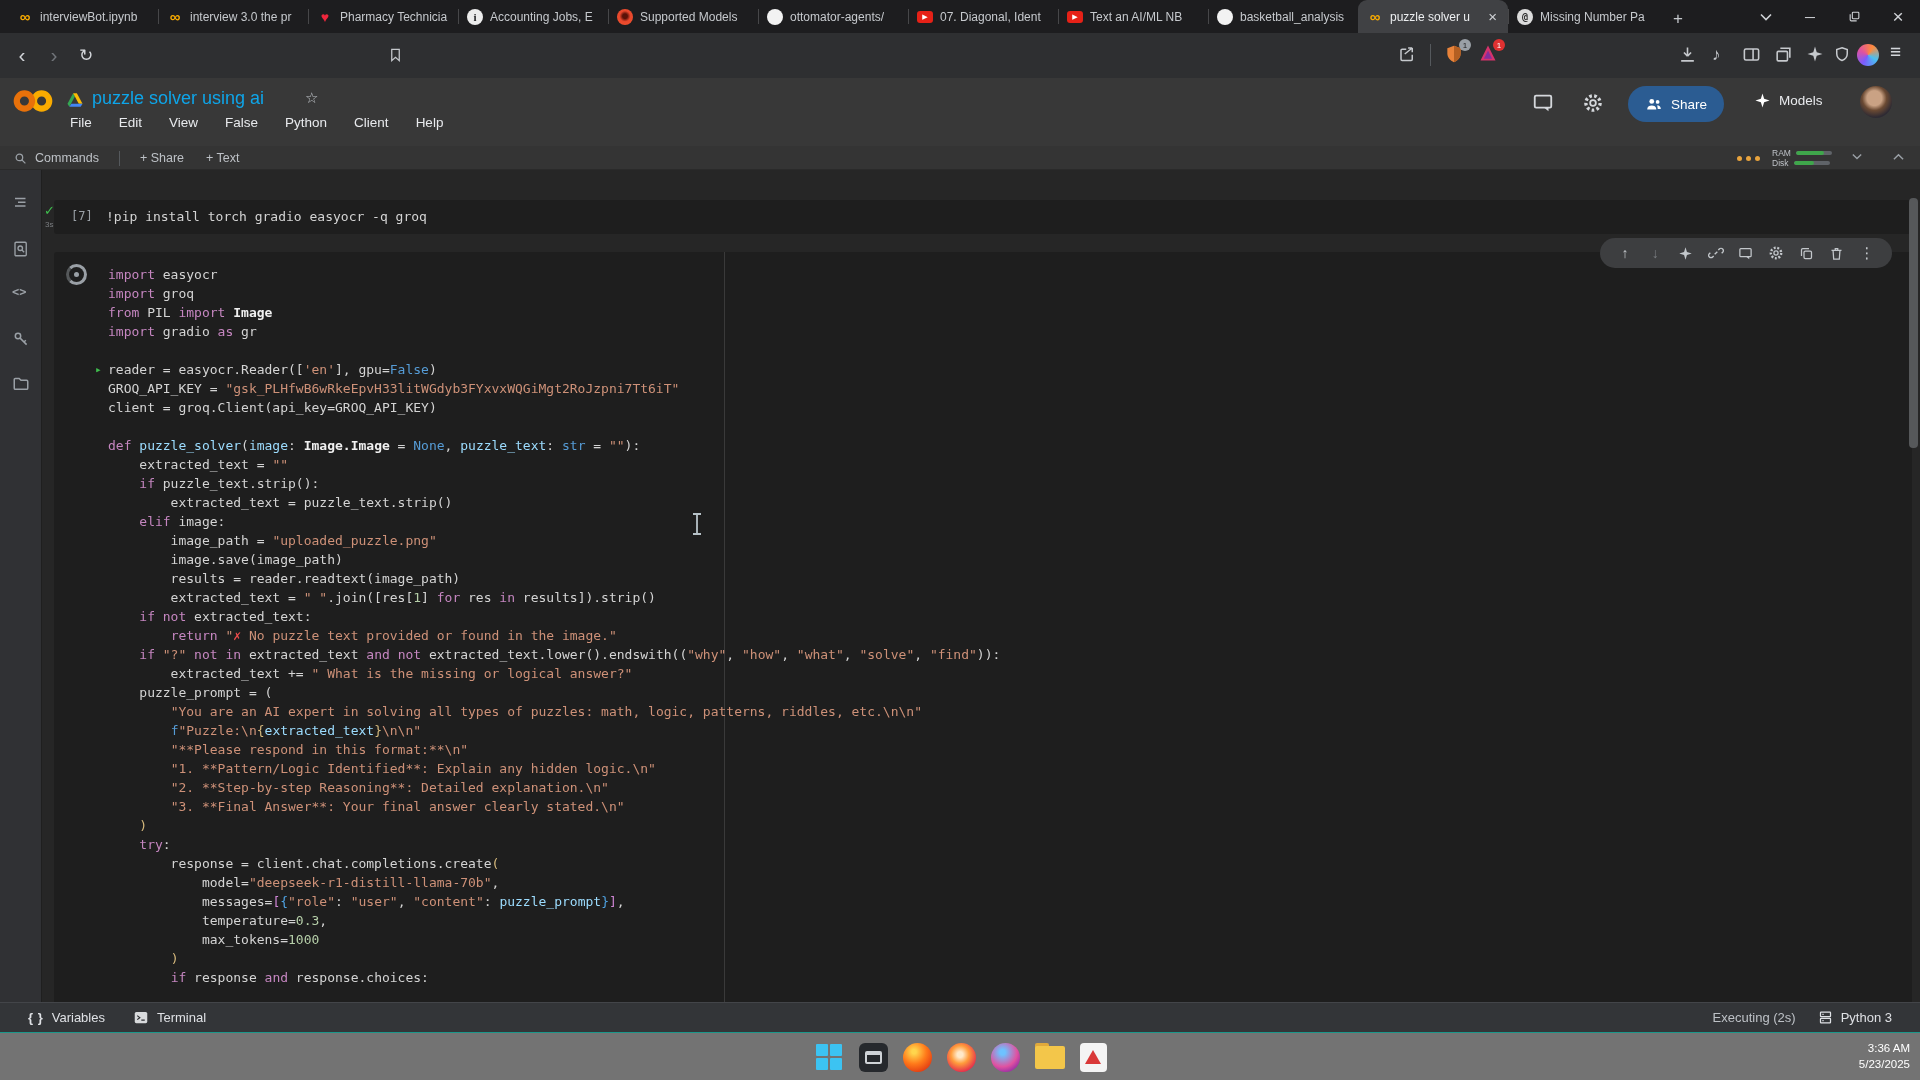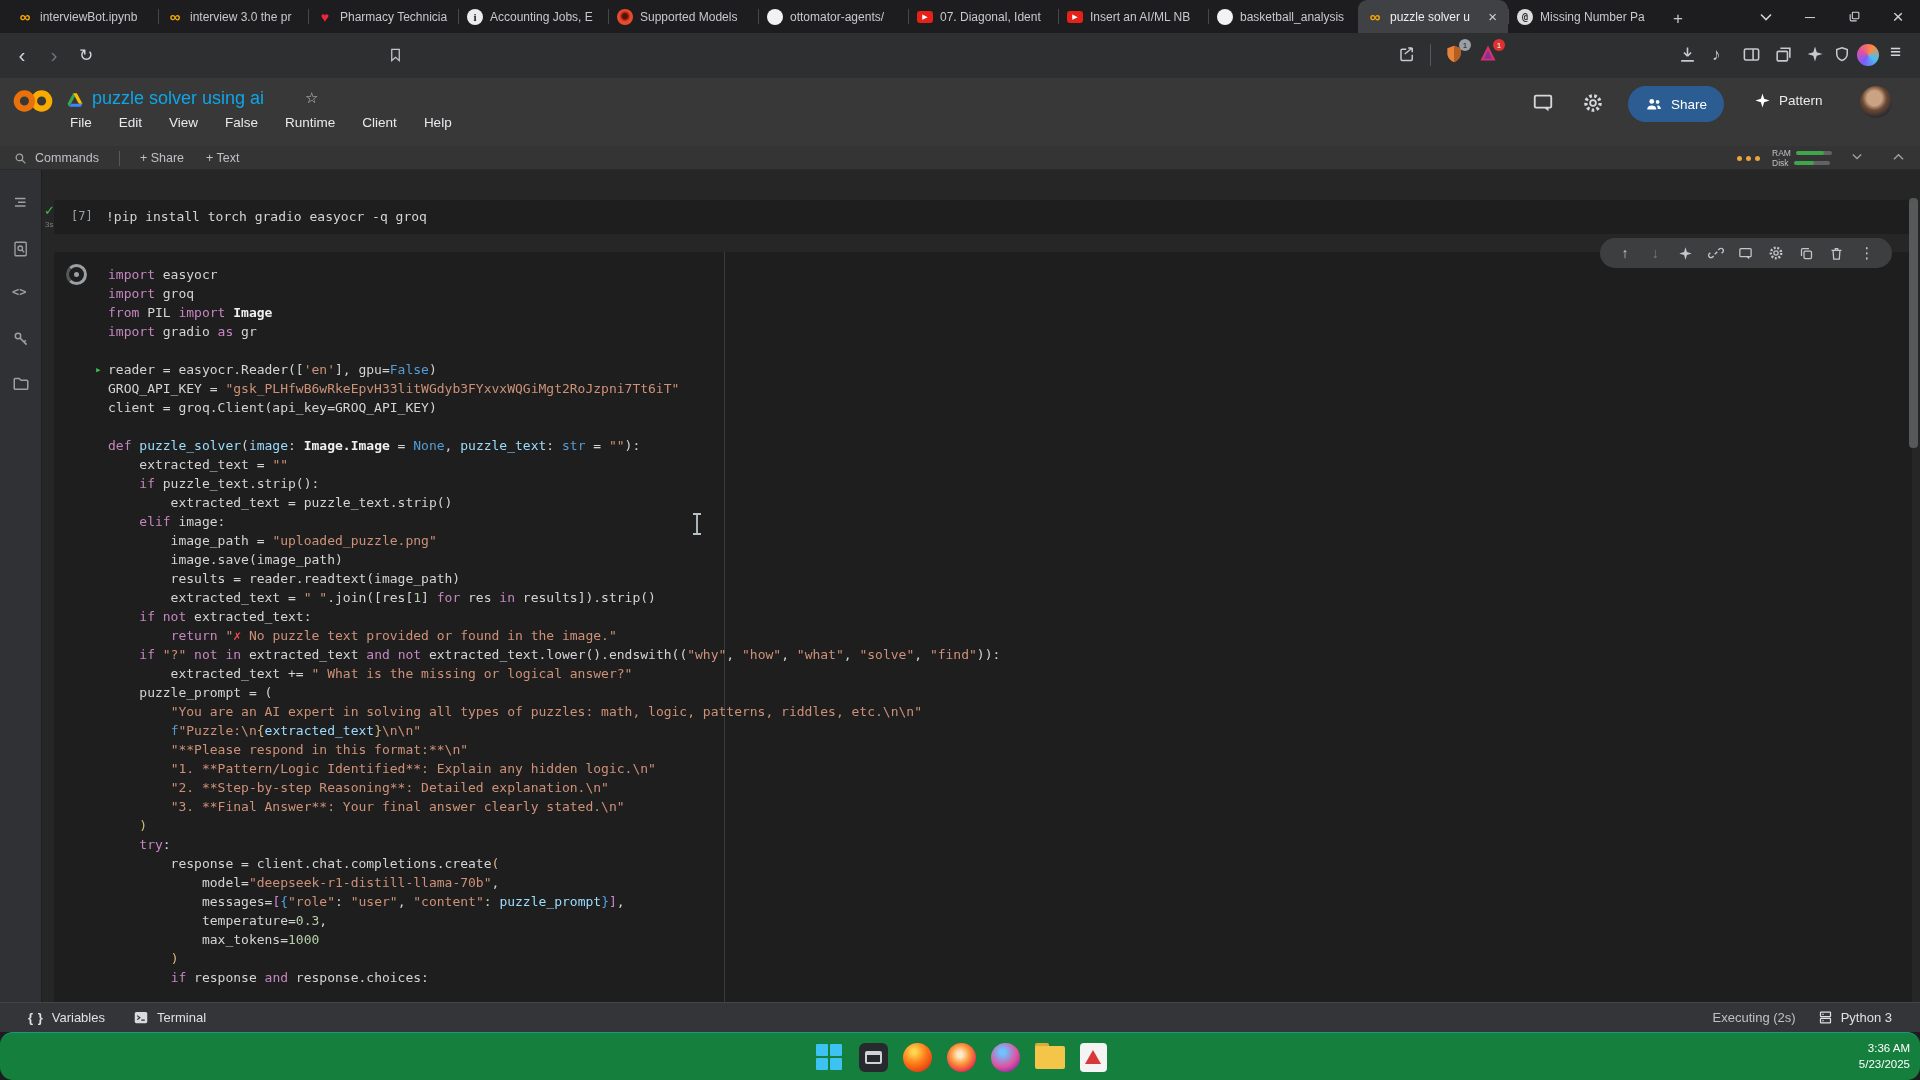--- a/index.html
+++ b/index.html
@@ -114,21 +114,21 @@
   
   #cfooter{position:absolute;left:0;top:1002px;width:1920px;height:30px;background:#333538;border-top:1px solid #434549;
     display:flex;align-items:center;color:#dfe1e5;font-size:13px;}
   .fitem{display:flex;align-items:center;gap:8px;margin-left:28px;}
   #braces{color:#dfe1e5;font-weight:bold;font-size:13px;letter-spacing:1px;}
   #fright{position:absolute;right:28px;display:flex;align-items:center;gap:22px;}
   #executing{color:#bdc1c6;}
   #kernel{display:flex;align-items:center;gap:8px;justify-content:space-between;}
 
   
-  #taskbar{position:absolute;left:0;top:1032px;width:1920px;height:48px;background:#15803d;border-top:1px solid #1b978a;border-radius:13px;}
+  #taskbar{position:absolute;left:0;top:1032px;width:1920px;height:48px;background:#737373;border-top:1px solid #1b978a;}
   #tbicons{position:absolute;left:0;top:0;width:1920px;height:48px;display:flex;align-items:center;justify-content:center;gap:15px;}
   .tbi{width:30px;height:30px;display:flex;align-items:center;justify-content:center;border-radius:5px;}
   #tbwin{display:grid;grid-template-columns:12px 12px;grid-template-rows:12px 12px;gap:2px;}
   #tbwin i{background:#3cc3f2;border-radius:1px;}
   #tbconsole{background:#26292d;border-radius:6px;width:29px;height:29px;display:flex;align-items:center;justify-content:center;}
   #tbconsole i{width:17px;height:13px;border:2px solid #cfd3d7;border-top-width:4px;border-radius:2px;}
   .ffc{width:29px;height:29px;border-radius:50%;}
   #ff1{background:radial-gradient(circle at 38% 30%,#ffd54d 8%,#ff7a1a 45%,#e23b12 80%);}
   #ff2{background:radial-gradient(circle at 45% 40%,#ffe9c9 12%,#ff9d3c 38%,#e01d4e 80%);}
   #ff3{background:radial-gradient(circle at 40% 32%,#6ec2ff 10%,#e052a0 55%,#7a1fa8 90%);}
@@ -167,21 +167,21 @@
       <div class="tab">
         <span class="fav fav-github"></span>
         <span class="tlabel">ottomator-agents/</span>
       </div>
       <div class="tab">
         <span class="fav fav-youtube">▶</span>
         <span class="tlabel">07. Diagonal, Ident</span>
       </div>
       <div class="tab">
         <span class="fav fav-youtube">▶</span>
-        <span class="tlabel">Insert an AI/ML NB</span>
+        <span class="tlabel">Text an AI/ML NB</span>
       </div>
       <div class="tab">
         <span class="fav fav-github"></span>
         <span class="tlabel">basketball_analysis</span>
       </div>
       <div class="tab active">
         <span class="fav fav-colab">∞</span>
         <span class="tlabel">puzzle solver u</span>
         <span class="tclose">×</span>
       </div>
@@ -284,21 +284,21 @@
         <polygon points="4.5,20 7,16 22,16 19.5,20" fill="#4285f4"></polygon>
       </svg>
   </span>
   <span id="nbtitle">puzzle solver using ai</span>
   <span id="staricon">☆</span>
   <div id="menurow">
     <span>File</span>
     <span>Edit</span>
     <span>View</span>
     <span>False</span>
-    <span>Runtime</span>
+    <span>Python</span>
     <span>Client</span>
     <span>Help</span>
   </div>
   <span class="hicon" style="left:1532px">
     <svg width="22" height="22" viewBox="0 0 24 24" fill="none" stroke="currentColor" stroke-width="2">
         <rect x="3" y="4" width="18" height="13" rx="1.5"></rect>
         <path d="M13 17l5 4v-4" fill="currentColor" stroke="none"></path>
       </svg>
   </span>
   <span class="hicon" style="left:1582px">
@@ -313,21 +313,21 @@
         <path d="M3 18.5c0-3 3-4.5 6-4.5s6 1.5 6 4.5v.8H3z"></path>
         <circle cx="16.8" cy="9.2" r="2.5"></circle>
         <path d="M16.3 13.7c2.5.3 4.7 1.7 4.7 4.2v.9h-4"></path>
       </svg>
     <span>Share</span>
   </div>
   <div id="geminibtn">
     <svg width="17" height="17" viewBox="0 0 24 24" fill="#fff">
         <path d="M12 2l2.3 7.7L22 12l-7.7 2.3L12 22l-2.3-7.7L2 12l7.7-2.3z"></path>
       </svg>
-    <span>Pattern</span>
+    <span>Models</span>
   </div>
   <div id="avatar"></div>
 </div>
 
 <div id="cmdbar">
   <div id="cmdleft">
     <svg width="13" height="13" viewBox="0 0 24 24" fill="none" stroke="#9aa0a6" stroke-width="2.4">
         <circle cx="10" cy="10" r="6"></circle>
         <path d="M14.5 14.5L21 21"></path>
       </svg>

